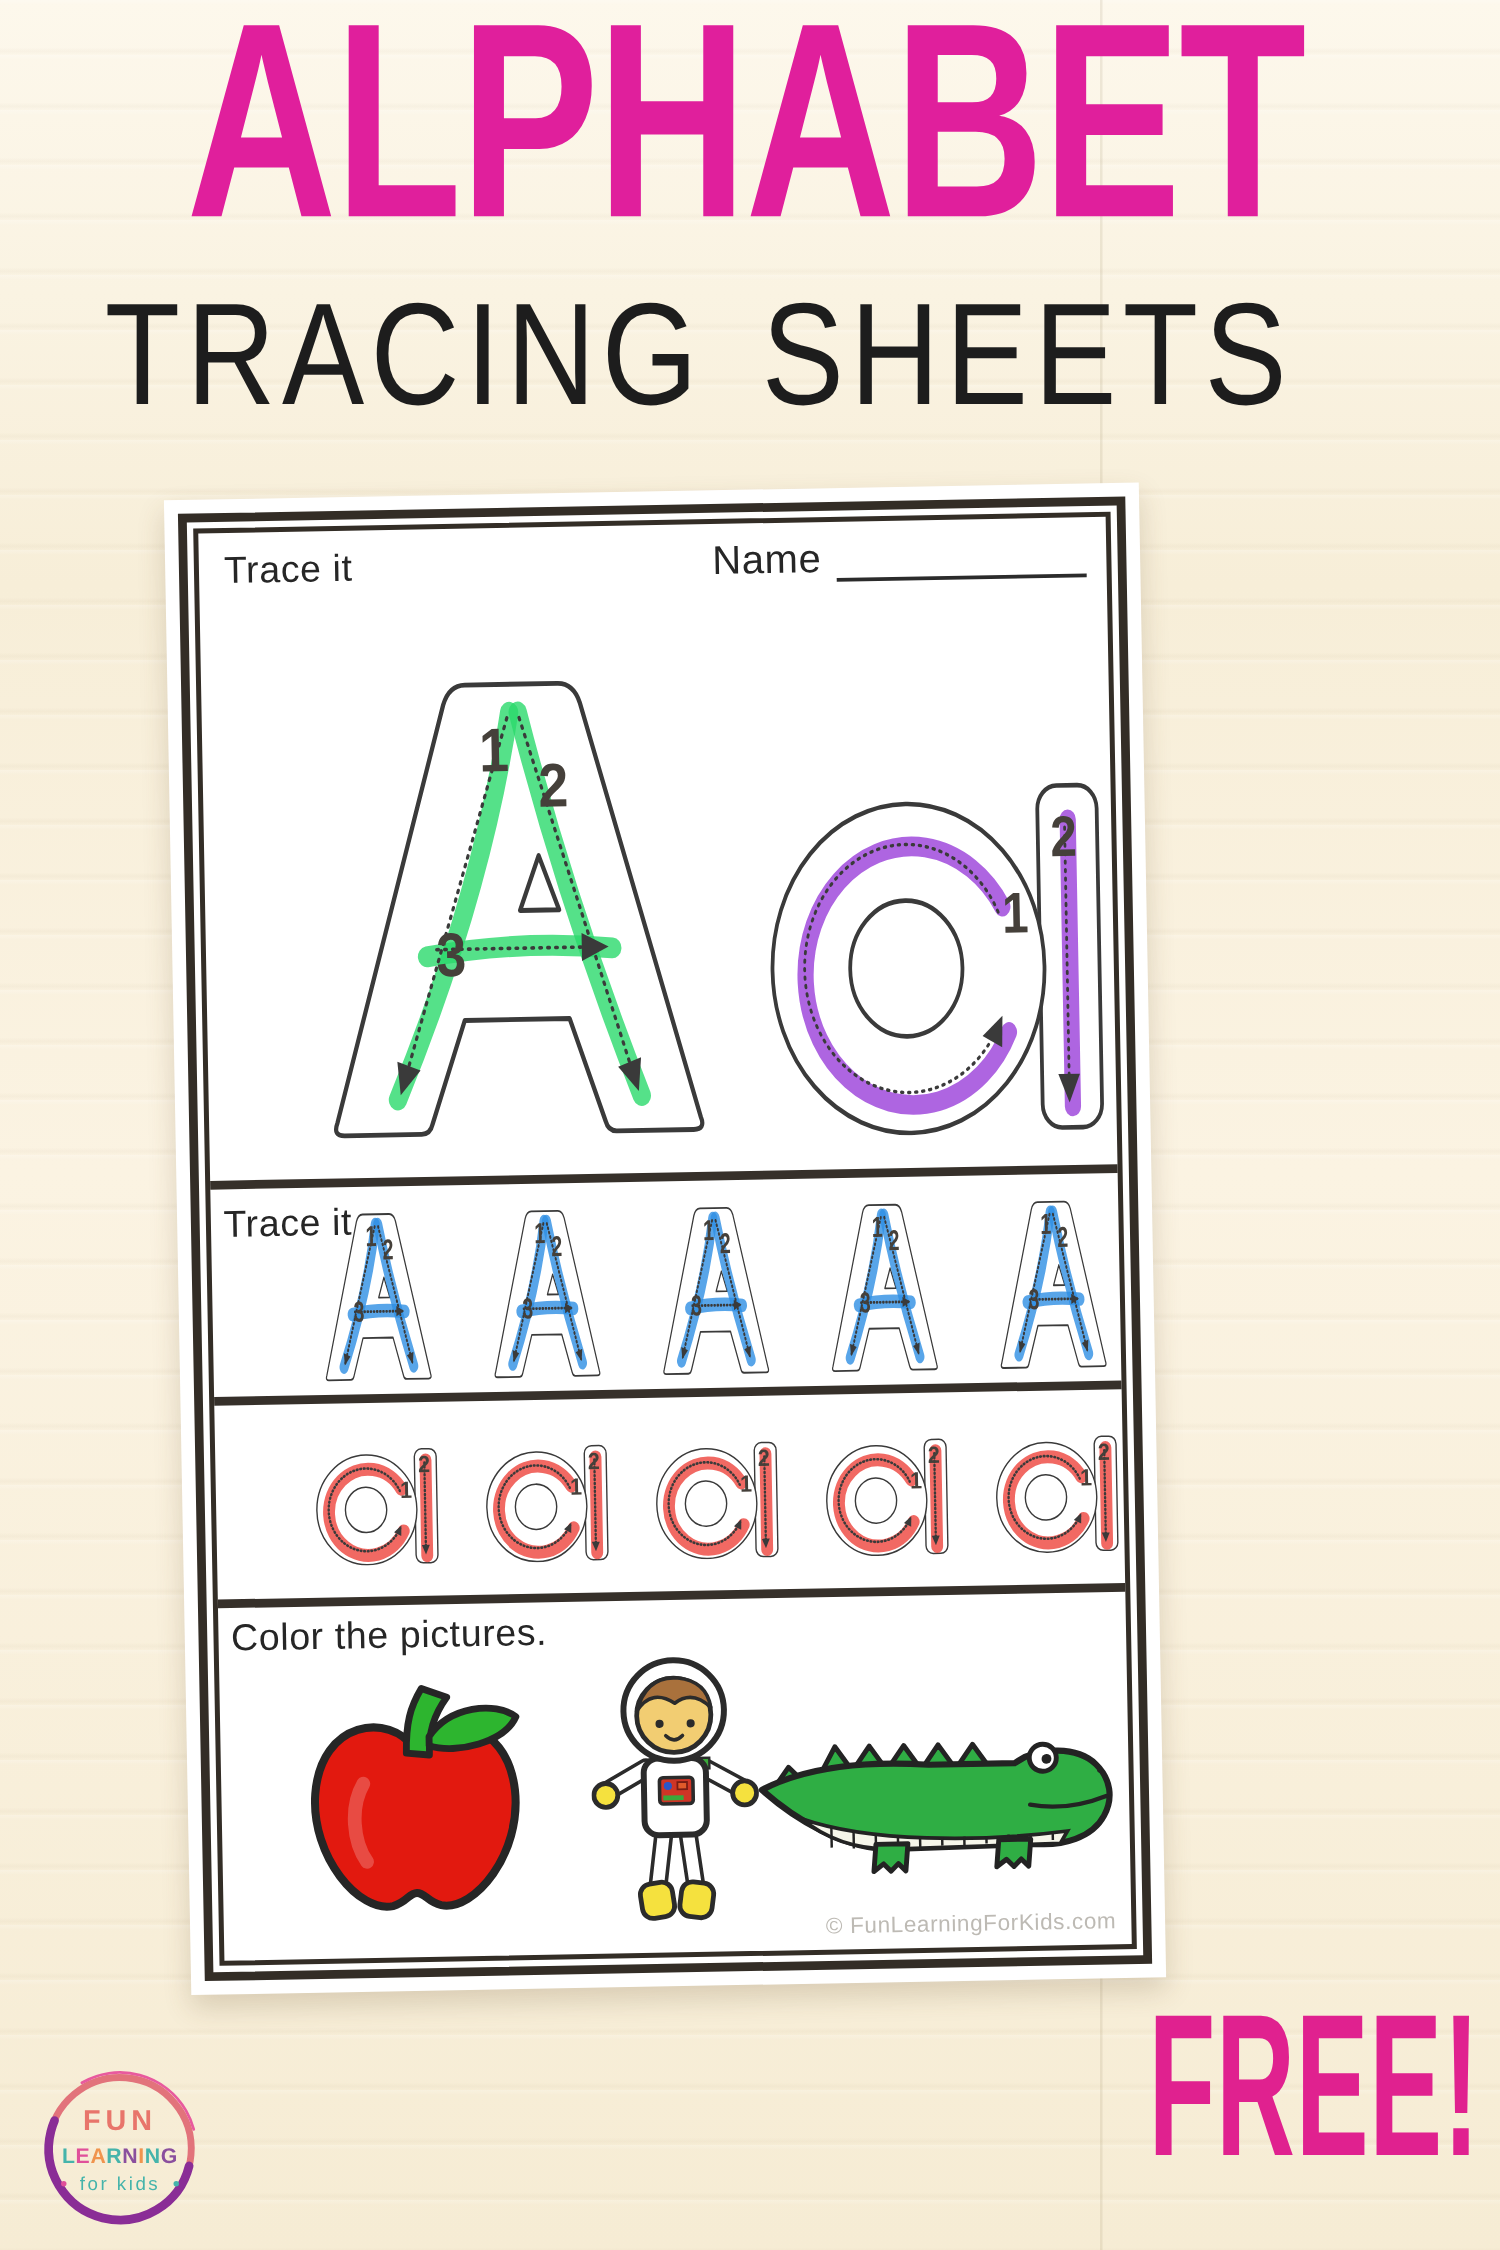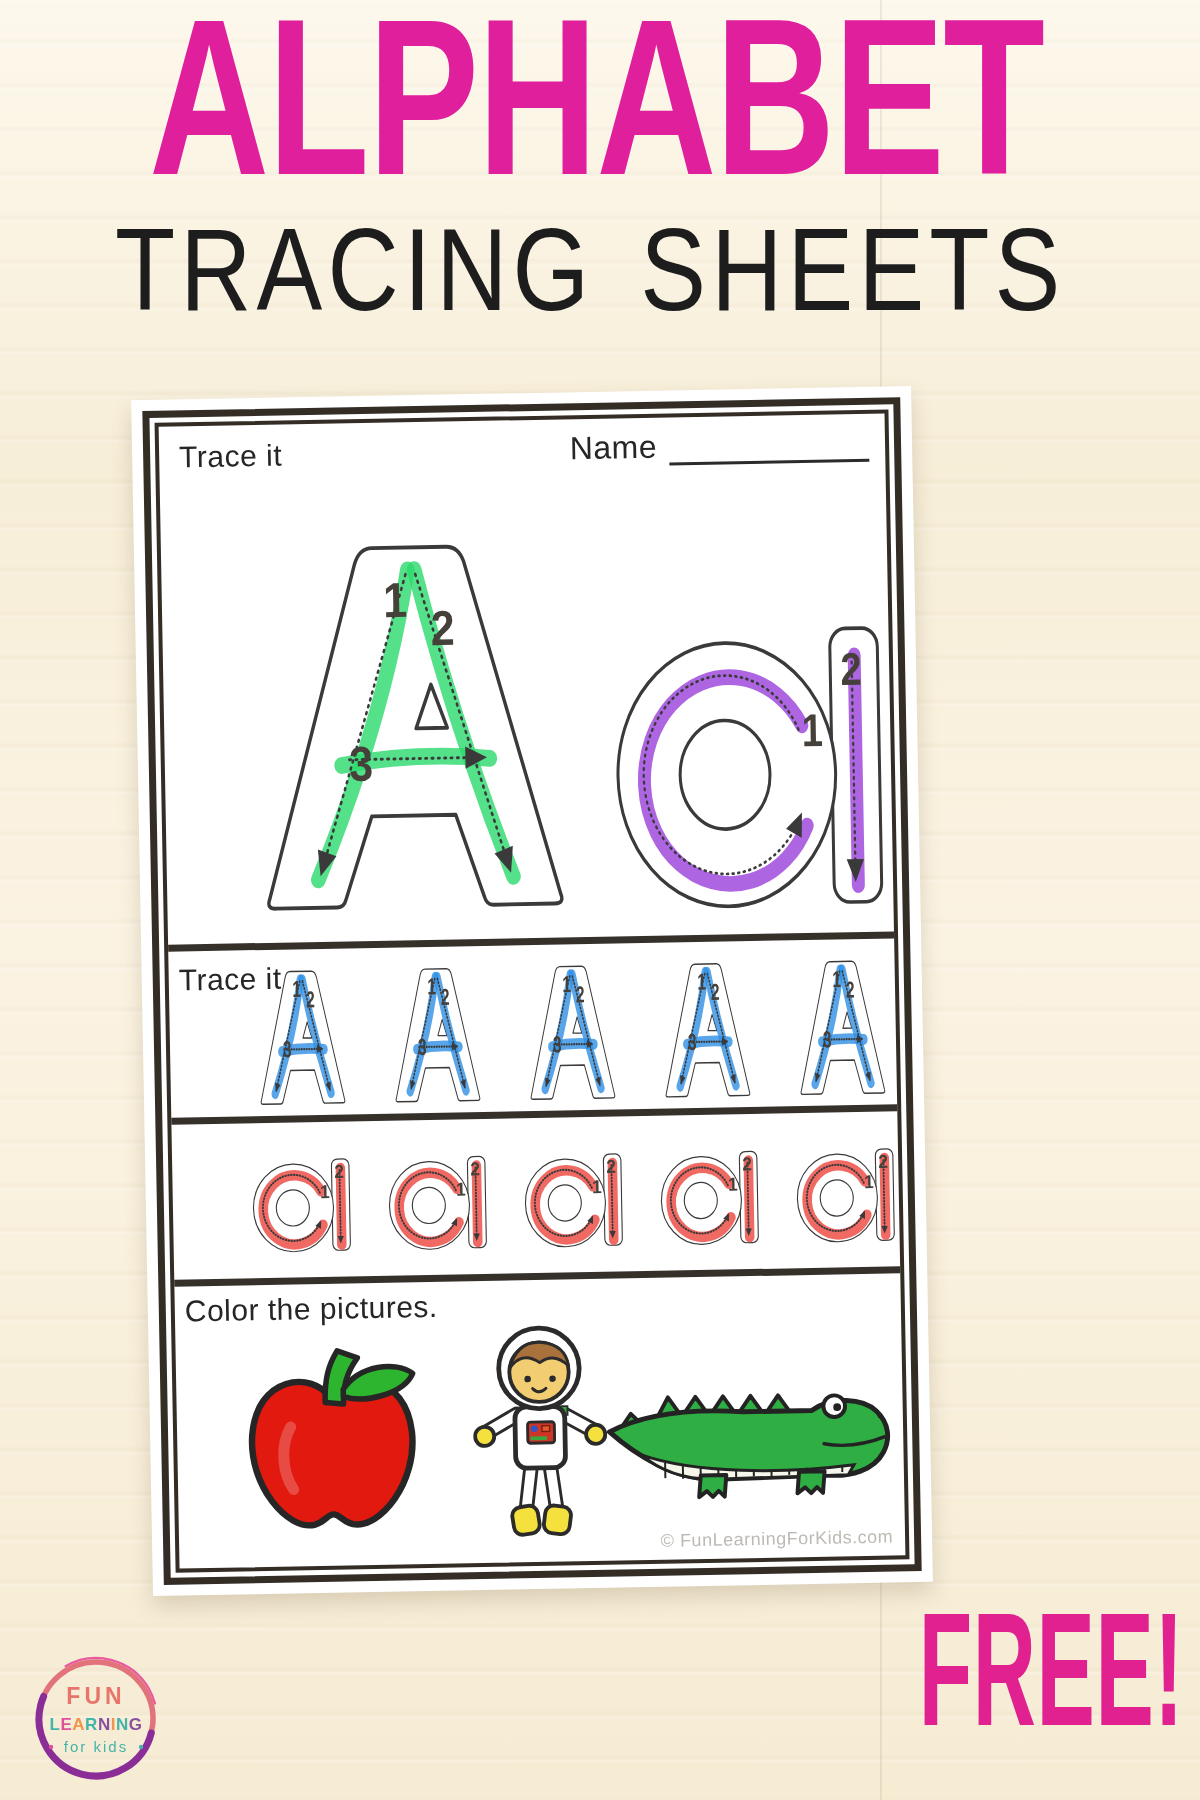--- a/index.html
+++ b/index.html
@@ -10,21 +10,21 @@
   .bg-stripes{position:absolute;inset:0;
       background:repeating-linear-gradient(180deg, rgba(255,255,255,.22) 0px, rgba(255,255,255,0) 4px,
                  rgba(0,0,0,0) 38px, rgba(125,95,45,.035) 41px, rgba(0,0,0,0) 44px);}
   .wood-seam{position:absolute;left:880px;top:0;width:2px;height:100%;background:rgba(110,85,40,.10);}
 
   
   .title-wrap{position:absolute;left:0;width:1040px;text-align:center;}
   .main-title{top:-14px;position:absolute;width:100%;line-height:1;}
   .main-title span{display:inline-block;font-size:222px;font-weight:bold;letter-spacing:-2px;
       transform:scaleX(.75);transform-origin:50% 50%;white-space:nowrap;}
-  .subtitle{position:absolute;top:212px;width:100%;line-height:1;margin-left:31px;}
+  .subtitle{position:absolute;top:225px;width:100%;line-height:1;}
   .subtitle span{display:inline-block;font-size:116px;font-weight:400;letter-spacing:6px;word-spacing:16px;
       transform:scaleX(.85);transform-origin:50% 50%;white-space:nowrap;color:#1d1d1d;}
 
   
   .sheet{position:absolute;left:131px;top:386px;width:780px;height:1196px;background:#fff;
       transform:rotate(-1.05deg);transform-origin:100% 0%;
       box-shadow:0 10px 22px rgba(95,70,35,.20);box-sizing:border-box;padding:11px;}
   .b-outer{border:7px solid #332d26;height:100%;box-sizing:border-box;padding:5px;}
   .b-inner{border:4px solid #332d26;height:100%;box-sizing:border-box;display:flex;flex-direction:column;position:relative;}
   .divider{height:7px;background:#36302a;flex:0 0 auto;}

